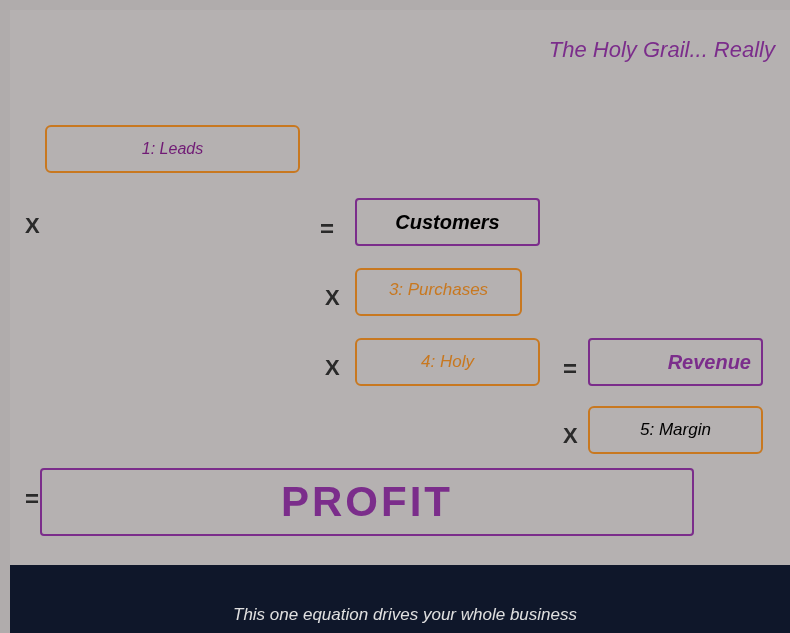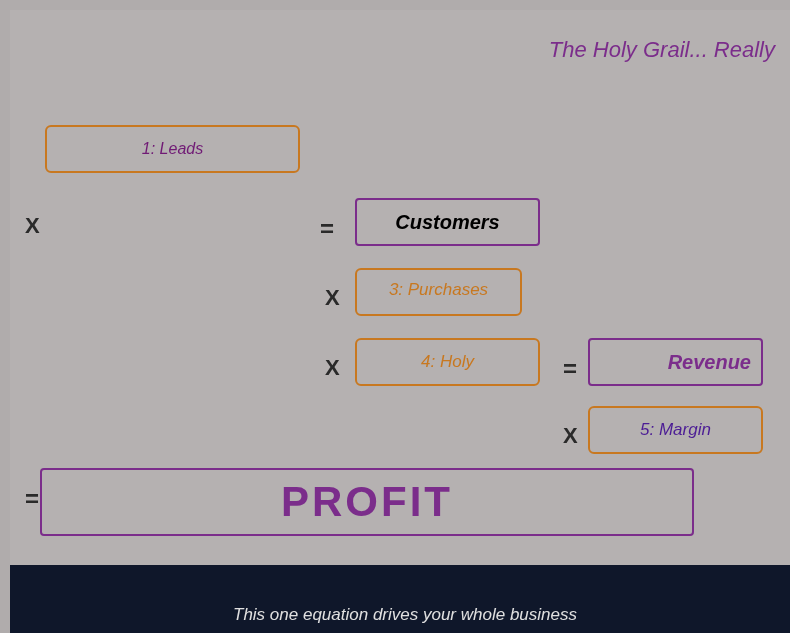--- a/index.html
+++ b/index.html
@@ -232,21 +232,21 @@
       height: 48px;
       border: 2px solid #c87820;
       border-radius: 6px;
       display: flex;
       align-items: center;
       justify-content: center;
       background: transparent;
     }
 
     .margin-label {
-      color: #4c1d95;
+      color: #000000;
       font-size: 17px;
       font-style: italic;
     }
 
     
     .eq-symbol-profit {
       position: absolute;
       top: 470px;
       left: 10px;
       font-size: 24px;

